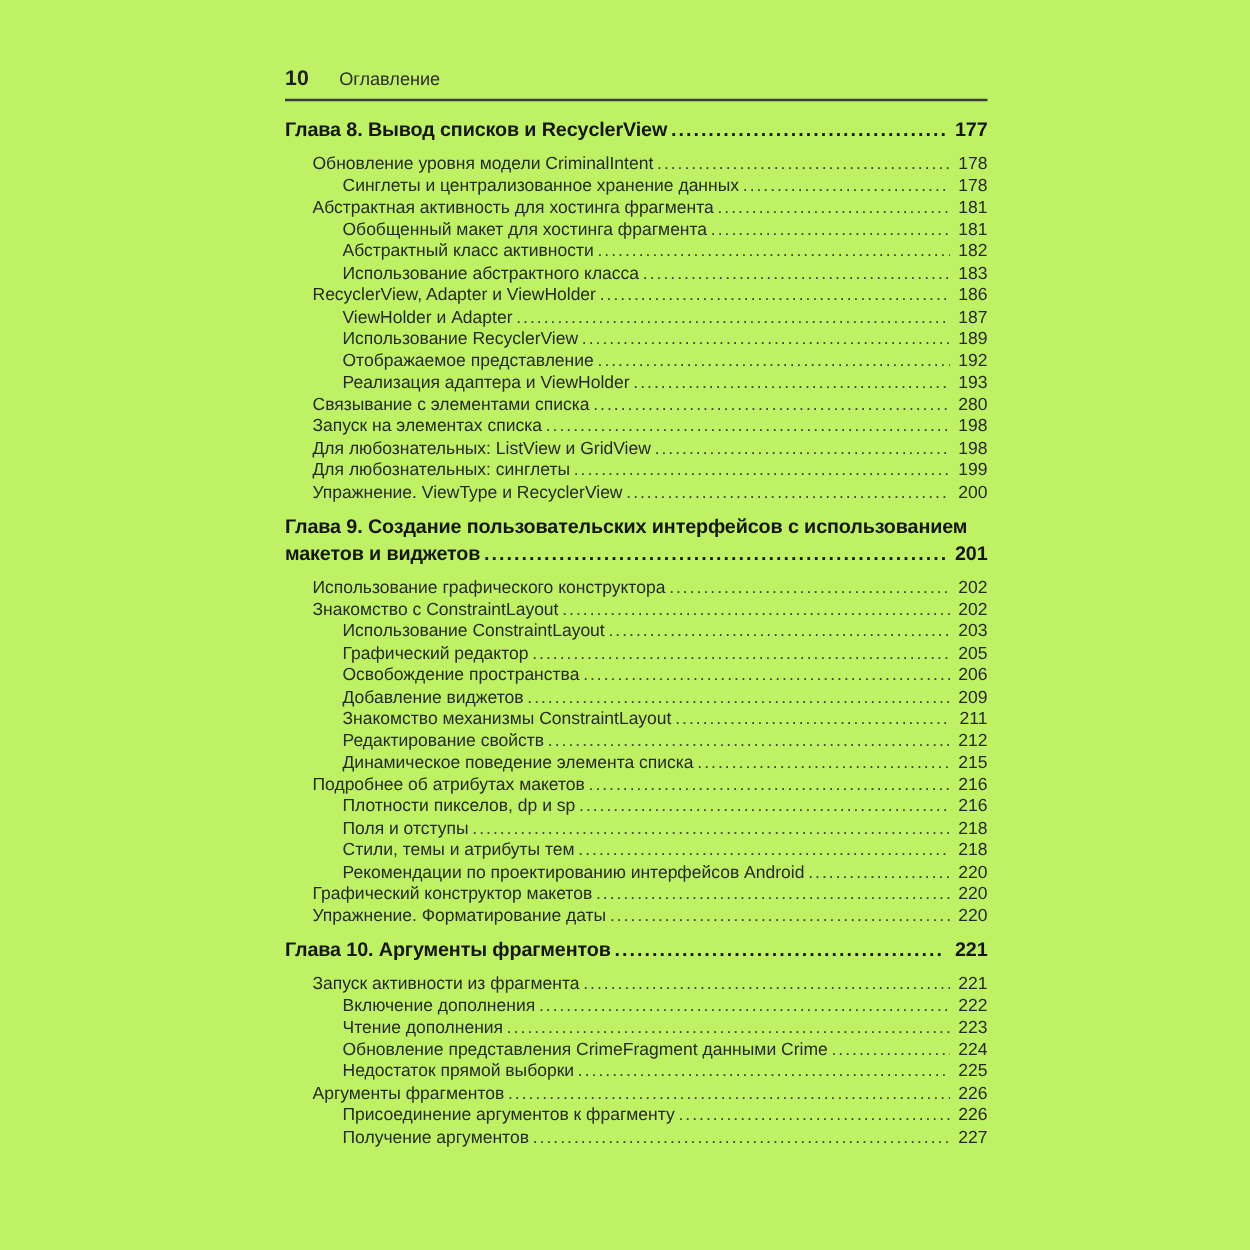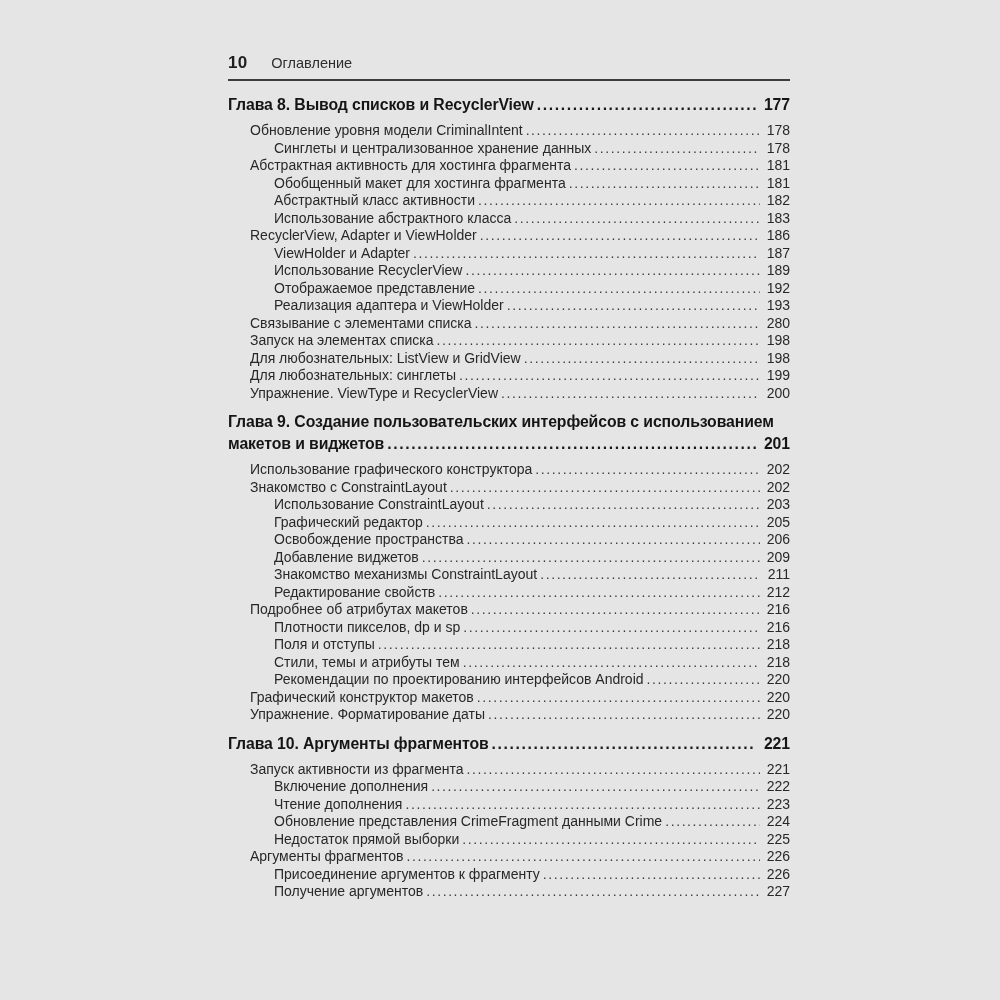--- a/index.html
+++ b/index.html
@@ -10,21 +10,21 @@
   body {
     width: 1000px;
     height: 1000px;
     font-family: "Liberation Sans", "DejaVu Sans", sans-serif;
     color: #262626;
   }
   .sheet {
     position: relative;
     width: 1000px;
     height: 1000px;
-    background: #e5e5e5;
+    background: #bef264;
     overflow: hidden;
   }
   .content {
     position: absolute;
     left: 228px;
     top: 53px;
     width: 562px;
   }
   .running-header {
     display: flex;
@@ -238,20 +238,25 @@
           <div class="entry lvl2">
             <span class="label">Знакомство механизмы ConstraintLayout</span>
             <span class="leader"></span>
             <span class="pageno">211</span>
           </div>
           <div class="entry lvl2">
             <span class="label">Редактирование свойств</span>
             <span class="leader"></span>
             <span class="pageno">212</span>
           </div>
+          <div class="entry lvl2">
+            <span class="label">Динамическое поведение элемента списка</span>
+            <span class="leader"></span>
+            <span class="pageno">215</span>
+          </div>
           <div class="entry lvl1">
             <span class="label">Подробнее об атрибутах макетов</span>
             <span class="leader"></span>
             <span class="pageno">216</span>
           </div>
           <div class="entry lvl2">
             <span class="label">Плотности пикселов, dp и sp</span>
             <span class="leader"></span>
             <span class="pageno">216</span>
           </div>

